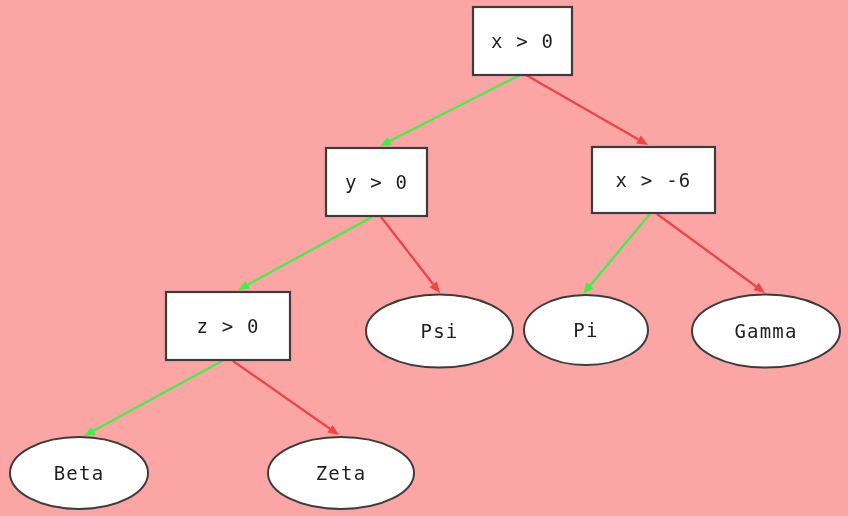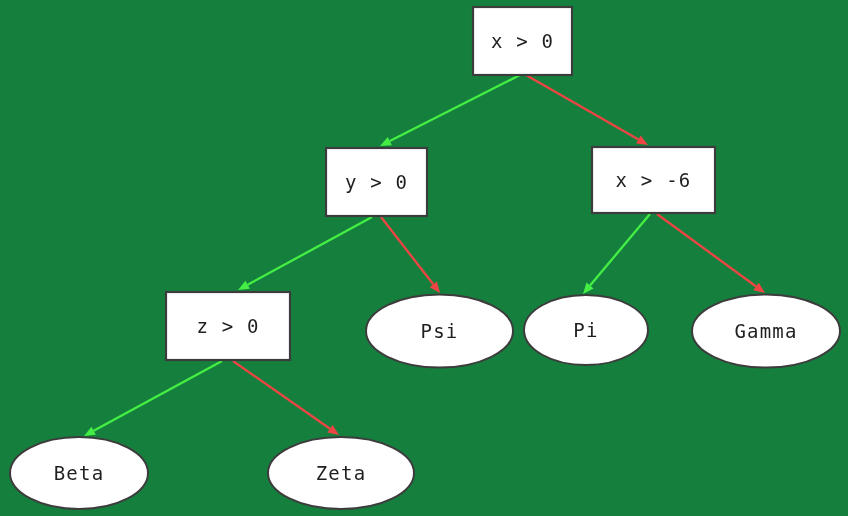--- a/index.html
+++ b/index.html
@@ -4,21 +4,21 @@
 <style>
   html, body {
     margin: 0;
     padding: 0;
     background: #ffffff;
   }
   #diagram-root {
     position: relative;
     width: 848px;
     height: 516px;
-    background: #15803d;
+    background: #fca5a5;
     overflow: hidden;
     font-family: "DejaVu Sans Mono", monospace;
   }
   svg#tree-svg {
     display: block;
     width: 848px;
     height: 516px;
   }
   .node-rect {
     fill: #ffffff;

